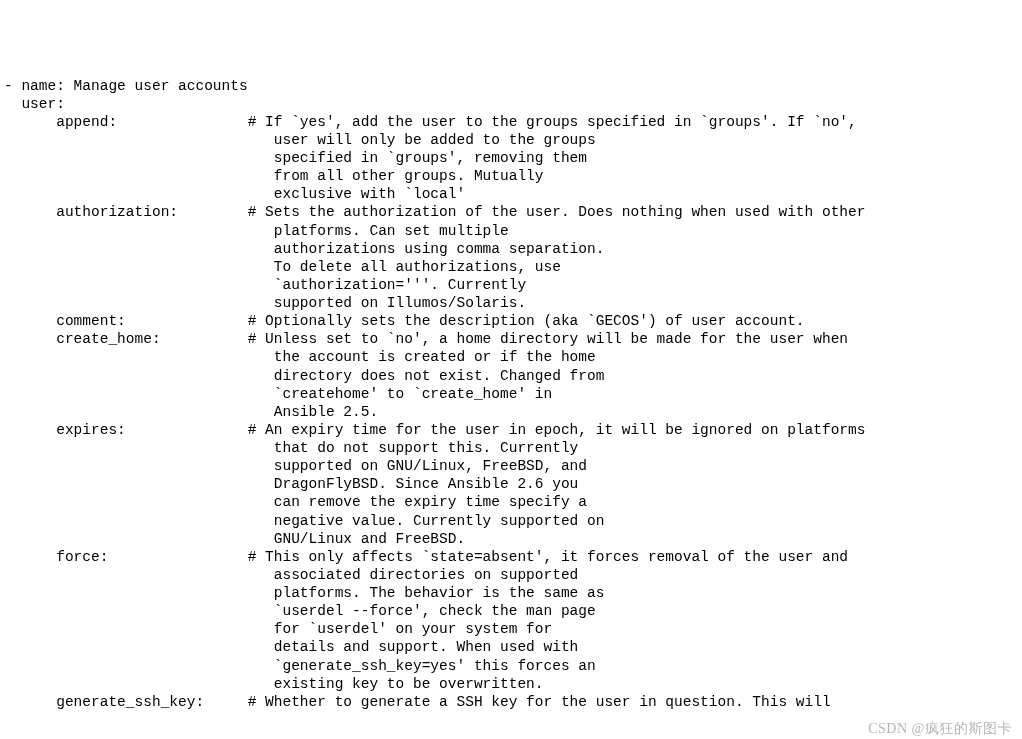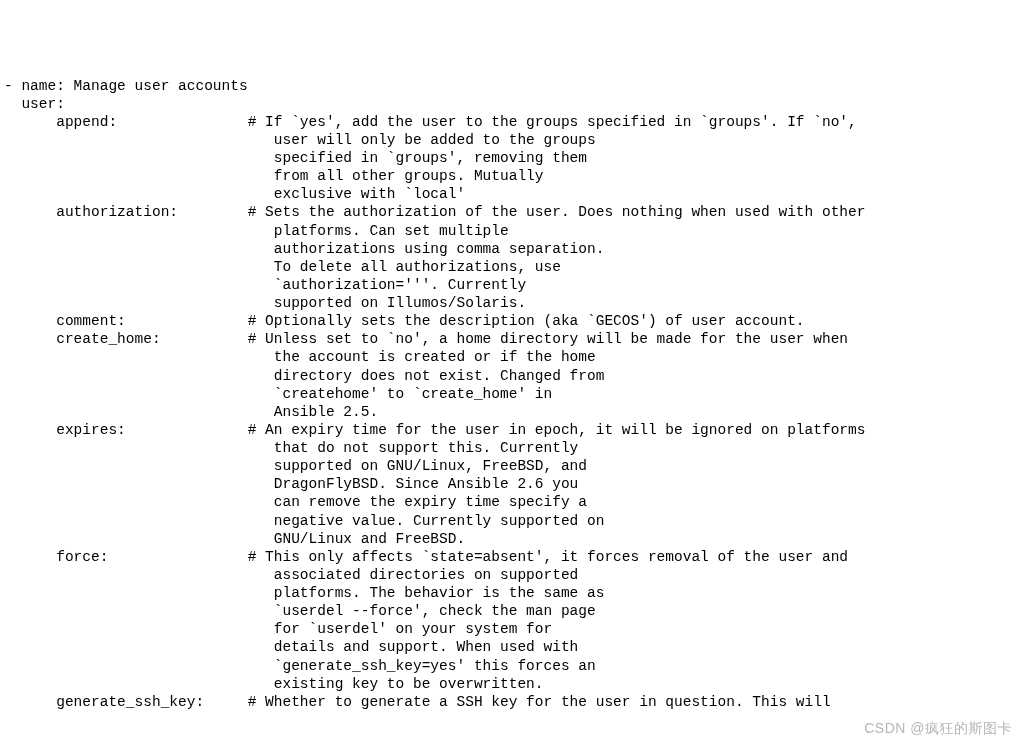--- a/index.html
+++ b/index.html
@@ -15,21 +15,21 @@
       width: 1022px;
       height: 739px;
       position: relative;
     }
     .line { display: block; }
     .watermark {
       position: absolute;
       right: 18px;
       bottom: 10px;
       color: rgba(120,120,120,0.55);
-      font-family: Liberation Sans, sans-serif;
+      font-family: Liberation Serif, serif;
       font-size: 14px;
       letter-spacing: 0.5px;
       pointer-events: none;
       margin-left: 10px;
     }
   </style>
 </head>
 <body>
 
 

